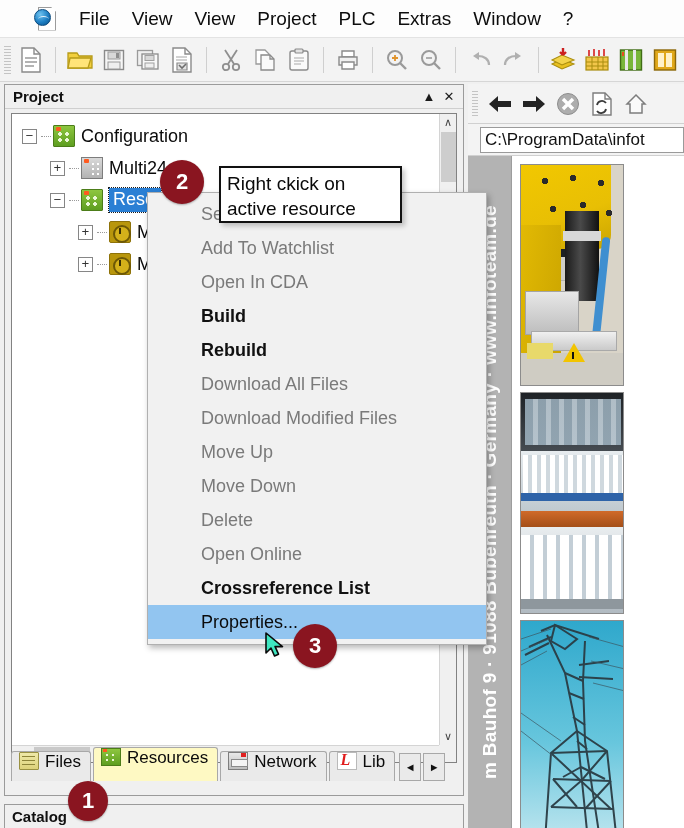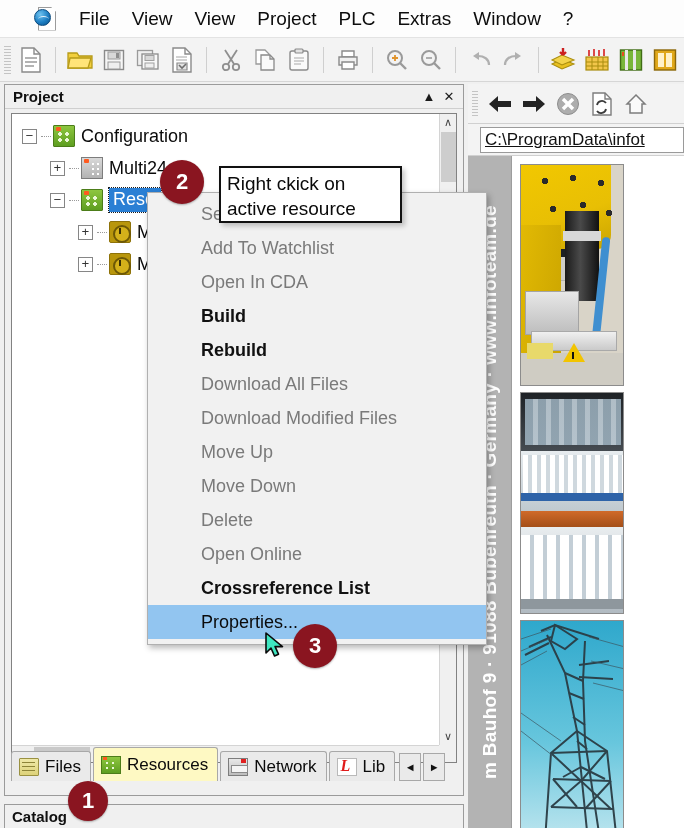--- a/index.html
+++ b/index.html
@@ -136,21 +136,21 @@
   .hscroll .arrow { width:20px; text-align:center; font-size:13px; color:#444; }
   .hthumb { position:absolute; left:22px; top:1px; width:56px; height:15px; background:#c9c9c9; }
   .corner { position:absolute; right:0; bottom:0; width:17px; height:17px; background:#f0f0f0; }
 
   
   .tabstrip {
     position:absolute; left:6px; bottom:14px; width:446px; height:36px;
     display:flex; align-items:flex-end;
   }
   .tab {
-    height:30px; display:flex; align-items:center; gap:6px;
+    height:30px; display:flex; gap:6px;
     padding:0 9px 0 7px; background:#eaeaea;
     border:1px solid #a8a8a8; border-bottom:none;
     border-radius:3px 3px 0 0; margin-right:2px; position:relative;
   }
   .tab.active { background:#fef9c3; height:34px; z-index:2; }
   .tab .lbl { font-size:17px; color:#0b0b0b; white-space:nowrap; }
   .tabnav { width:22px; height:28px; border:1px solid #a8a8a8; background:#eaeaea;
     display:flex; align-items:center; justify-content:center; font-size:11px; color:#111;
     margin-left:2px; }
 
@@ -219,21 +219,21 @@
   .br-toolbar { position:absolute; left:0; top:0; width:216px; height:40px;
     background:#f3f3f3; border-bottom:1px solid #d0d0d0;
     display:flex; align-items:center; }
   .br-grip{ width:6px;height:26px;margin:0 5px 0 4px;
     background:repeating-linear-gradient(to bottom,#c4c4c4 0 1px,transparent 1px 3px);}
   .brbtn { width:34px; height:34px; display:flex; align-items:center; justify-content:center; }
   .br-addrrow { position:absolute; left:0; top:40px; width:216px; height:32px;
     background:#f3f3f3; display:flex; align-items:center; border-bottom:1px solid #d0d0d0;}
   .addrbox { margin-left:12px; height:26px; flex:1; background:#ffffff;
     border:1px solid #9a9a9a; display:flex; align-items:center; padding:0 4px;
-    font-size:17px; color:#111; overflow:hidden; white-space:nowrap;text-decoration:underline; }
+    font-size:17px; color:#111; overflow:hidden; white-space:nowrap; }
 
   .br-content { position:absolute; left:0; top:72px; width:216px; bottom:0;
     background:#ffffff; display:flex; }
   .sidestrip { width:44px; background:#b3b3b3; position:relative; overflow:hidden;
     border-right:1px solid #9d9d9d;}
   .sidestrip .vtext {
     position:absolute; left:50%; top:50%;
     transform:translate(-50%,-50%) rotate(-90deg);
     transform-origin:center center;
     white-space:nowrap; font-size:19px; color:#ffffff; font-weight:700;

